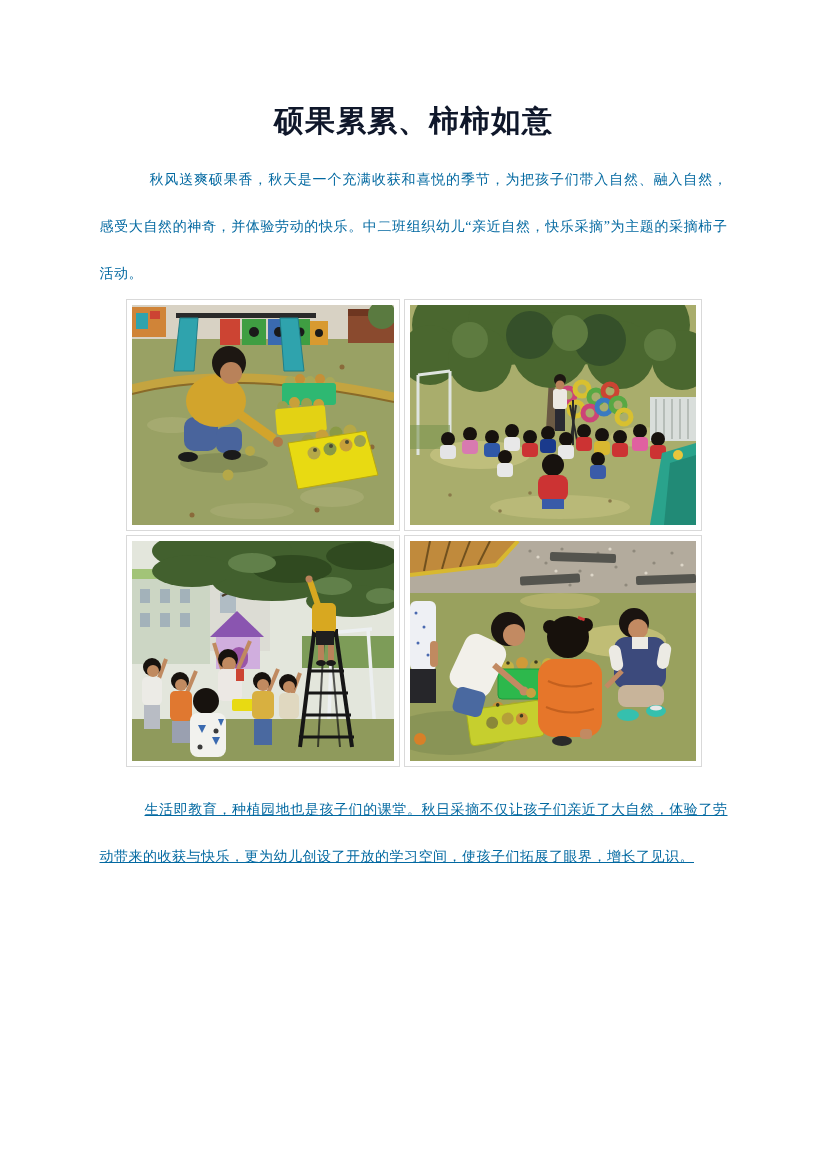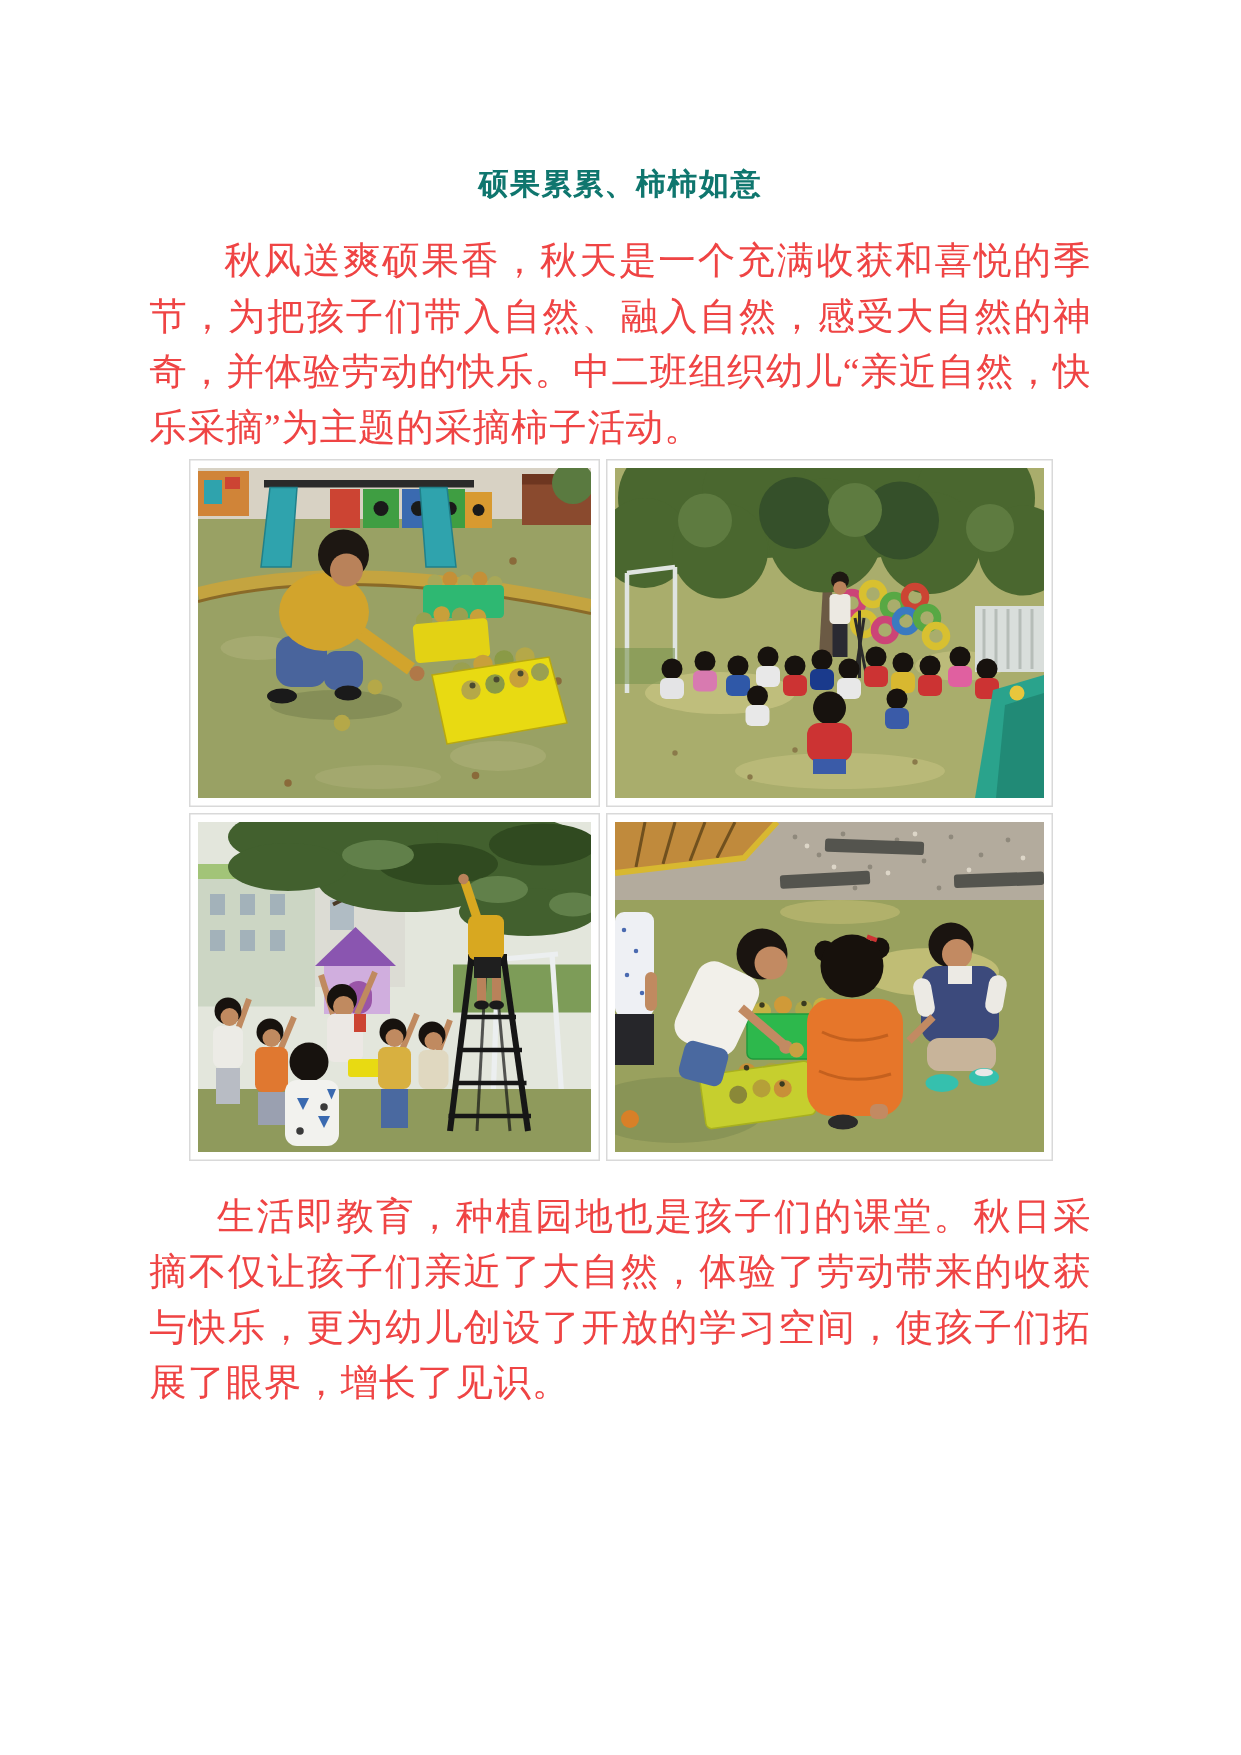--- a/index.html
+++ b/index.html
@@ -3,31 +3,31 @@
 <meta charset="utf-8">
 <style>
   html,body{margin:0;padding:0;}
   body{
     width:827px;height:1170px;background:#ffffff;overflow:hidden;
     font-family:"Liberation Serif","DejaVu Serif",serif;color:#000;
   }
   .page{width:827px;height:1170px;box-sizing:border-box;padding-top:104px;}
   .title{
     margin:0 0 14px 0;text-align:center;
-    font-family:Liberation Sans, sans-serif;
-    font-weight:bold;font-size:20px;line-height:38px;letter-spacing:1px;color:#0f766e;
+    font-family:Liberation Mono, monospace;
+    font-weight:bold;font-size:30px;line-height:38px;letter-spacing:1px;color:#0f172a;
   }
   .content{width:628px;margin:0 auto;}
   .para{
-    margin:0;font-size:25px;line-height:37px;text-align:justify;
-    letter-spacing:.5px;color:#ef4444;
+    margin:0;font-size:14px;line-height:47px;text-align:justify;
+    letter-spacing:.5px;color:#0369a1;
   }
   .para.indent-big{text-indent:50px;}
   .para.indent-small{text-indent:13px;}
-  .para.after-photos{margin-top:19px;text-indent:45px;}
+  .para.after-photos{margin-top:19px;text-indent:45px;text-decoration:underline;}
   .photo-grid{
     width:576px;margin:2px auto 0 auto;
     display:grid;grid-template-columns:274px 298px;grid-auto-rows:232px;gap:4px;
   }
   .photo{
     margin:0;background:#fff;border:1px solid #d9d9d9;padding:5px;
     box-sizing:border-box;
   }
   .photo svg{display:block;width:100%;height:100%;}
 </style>

